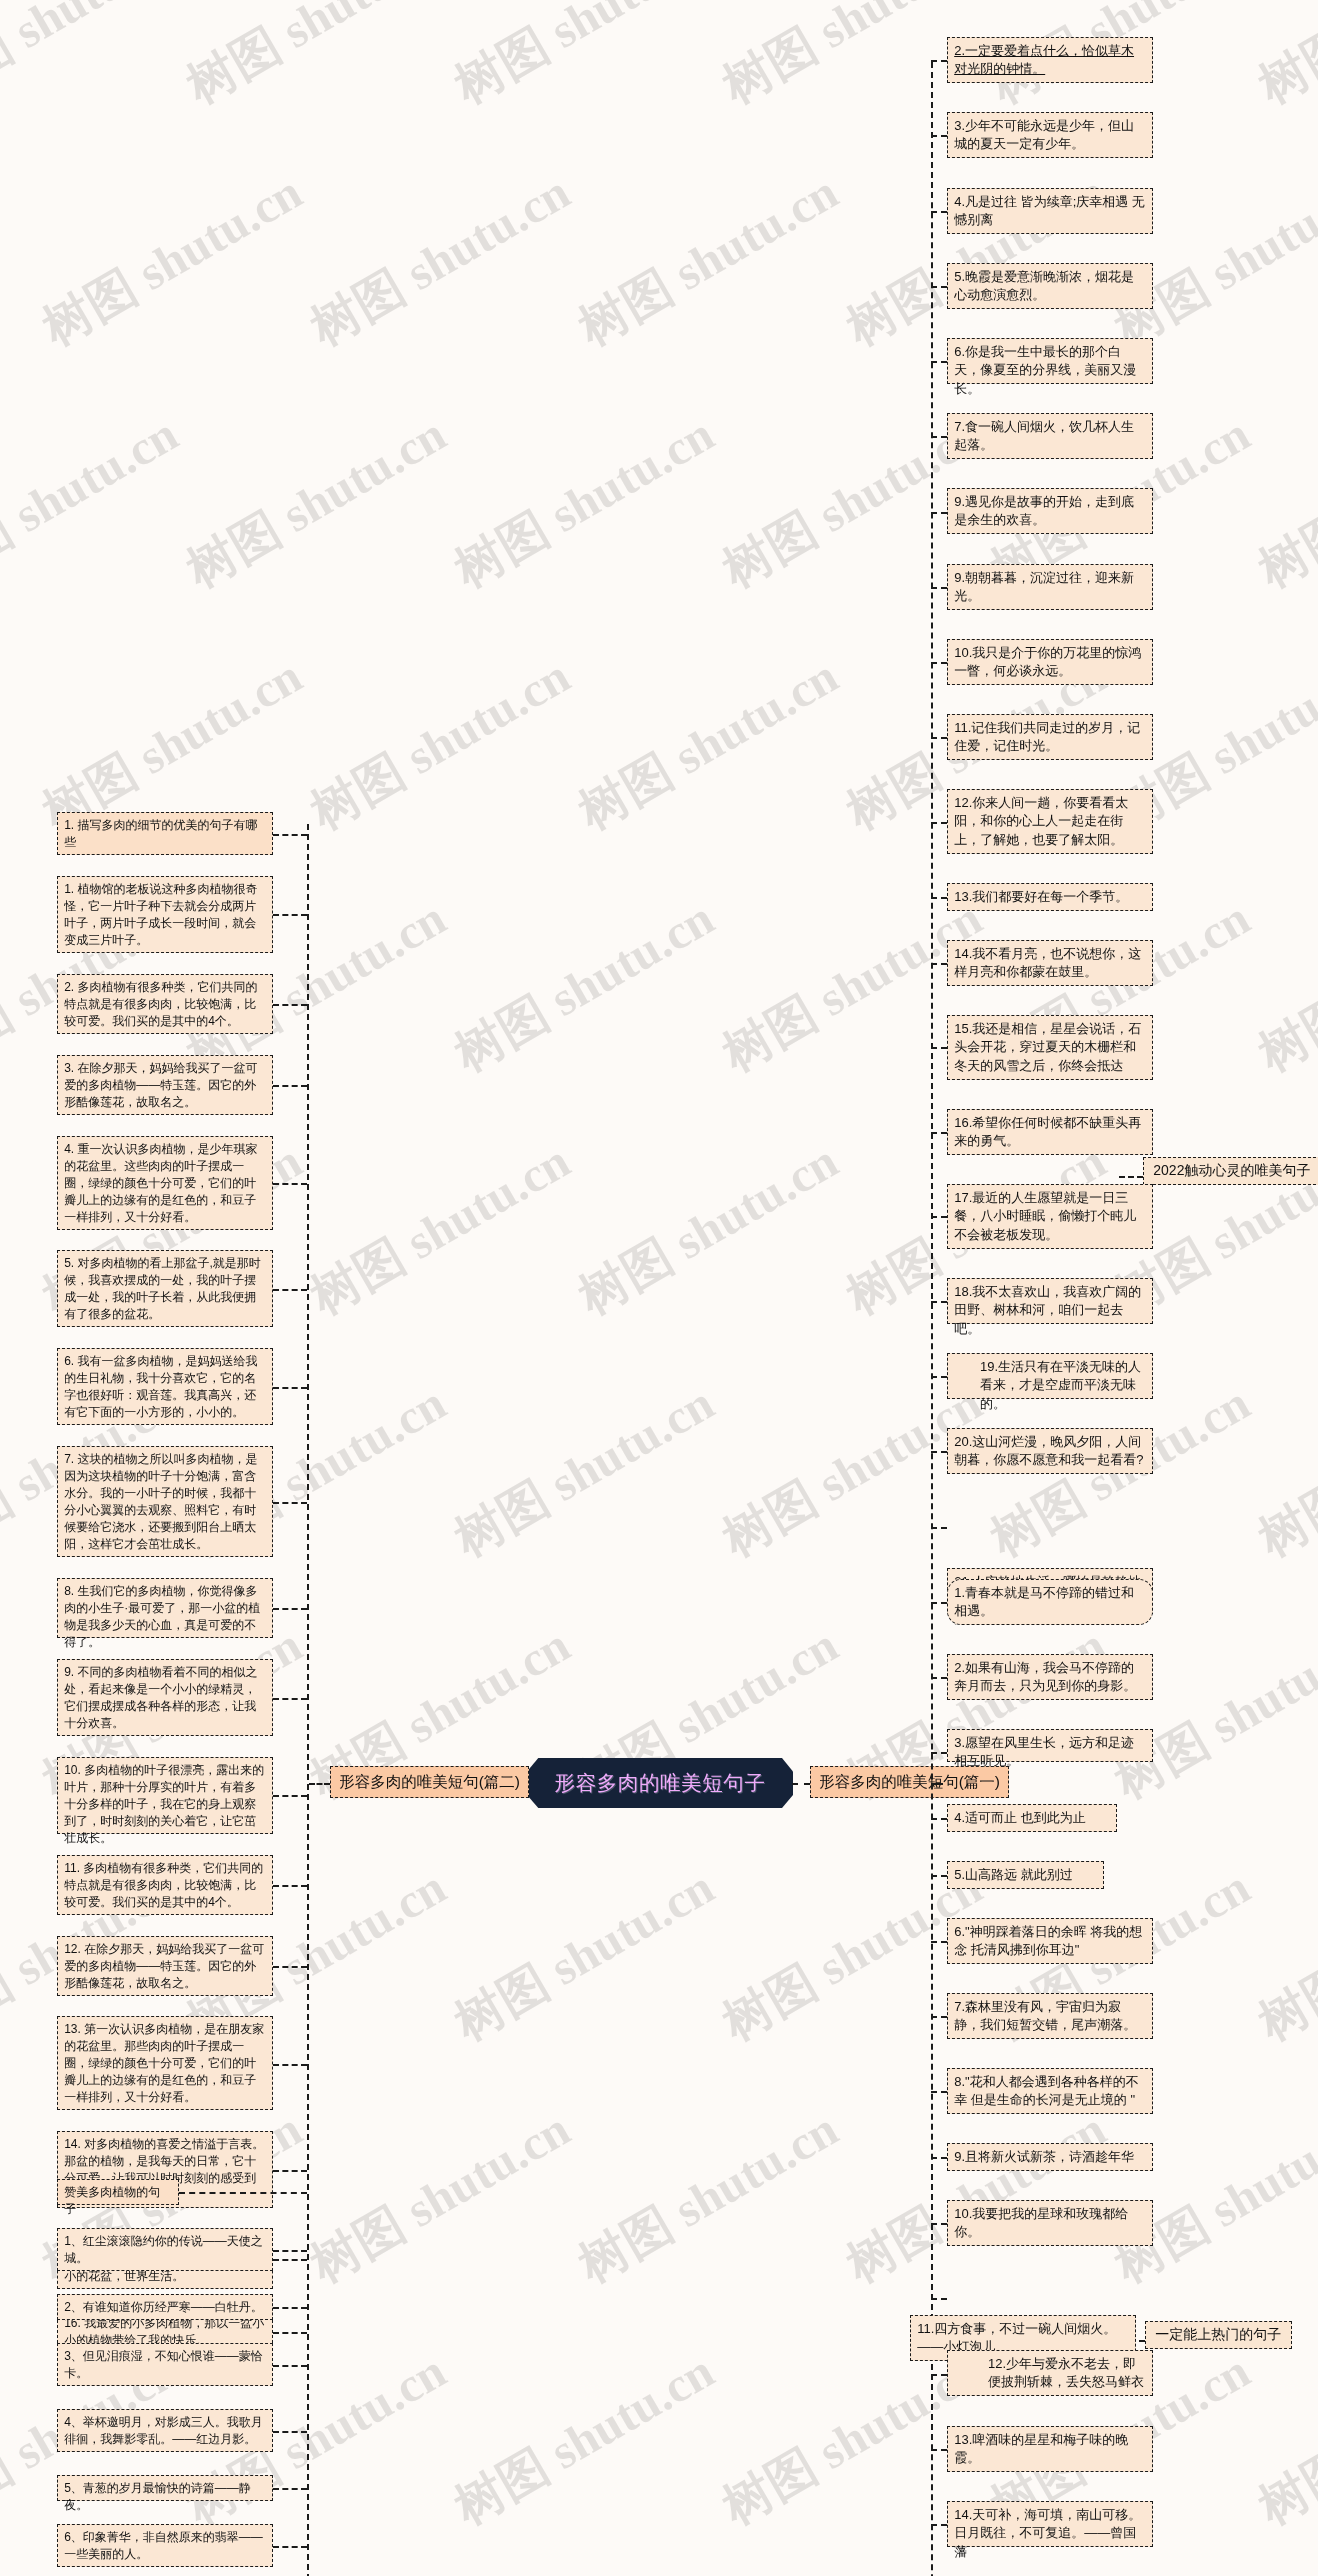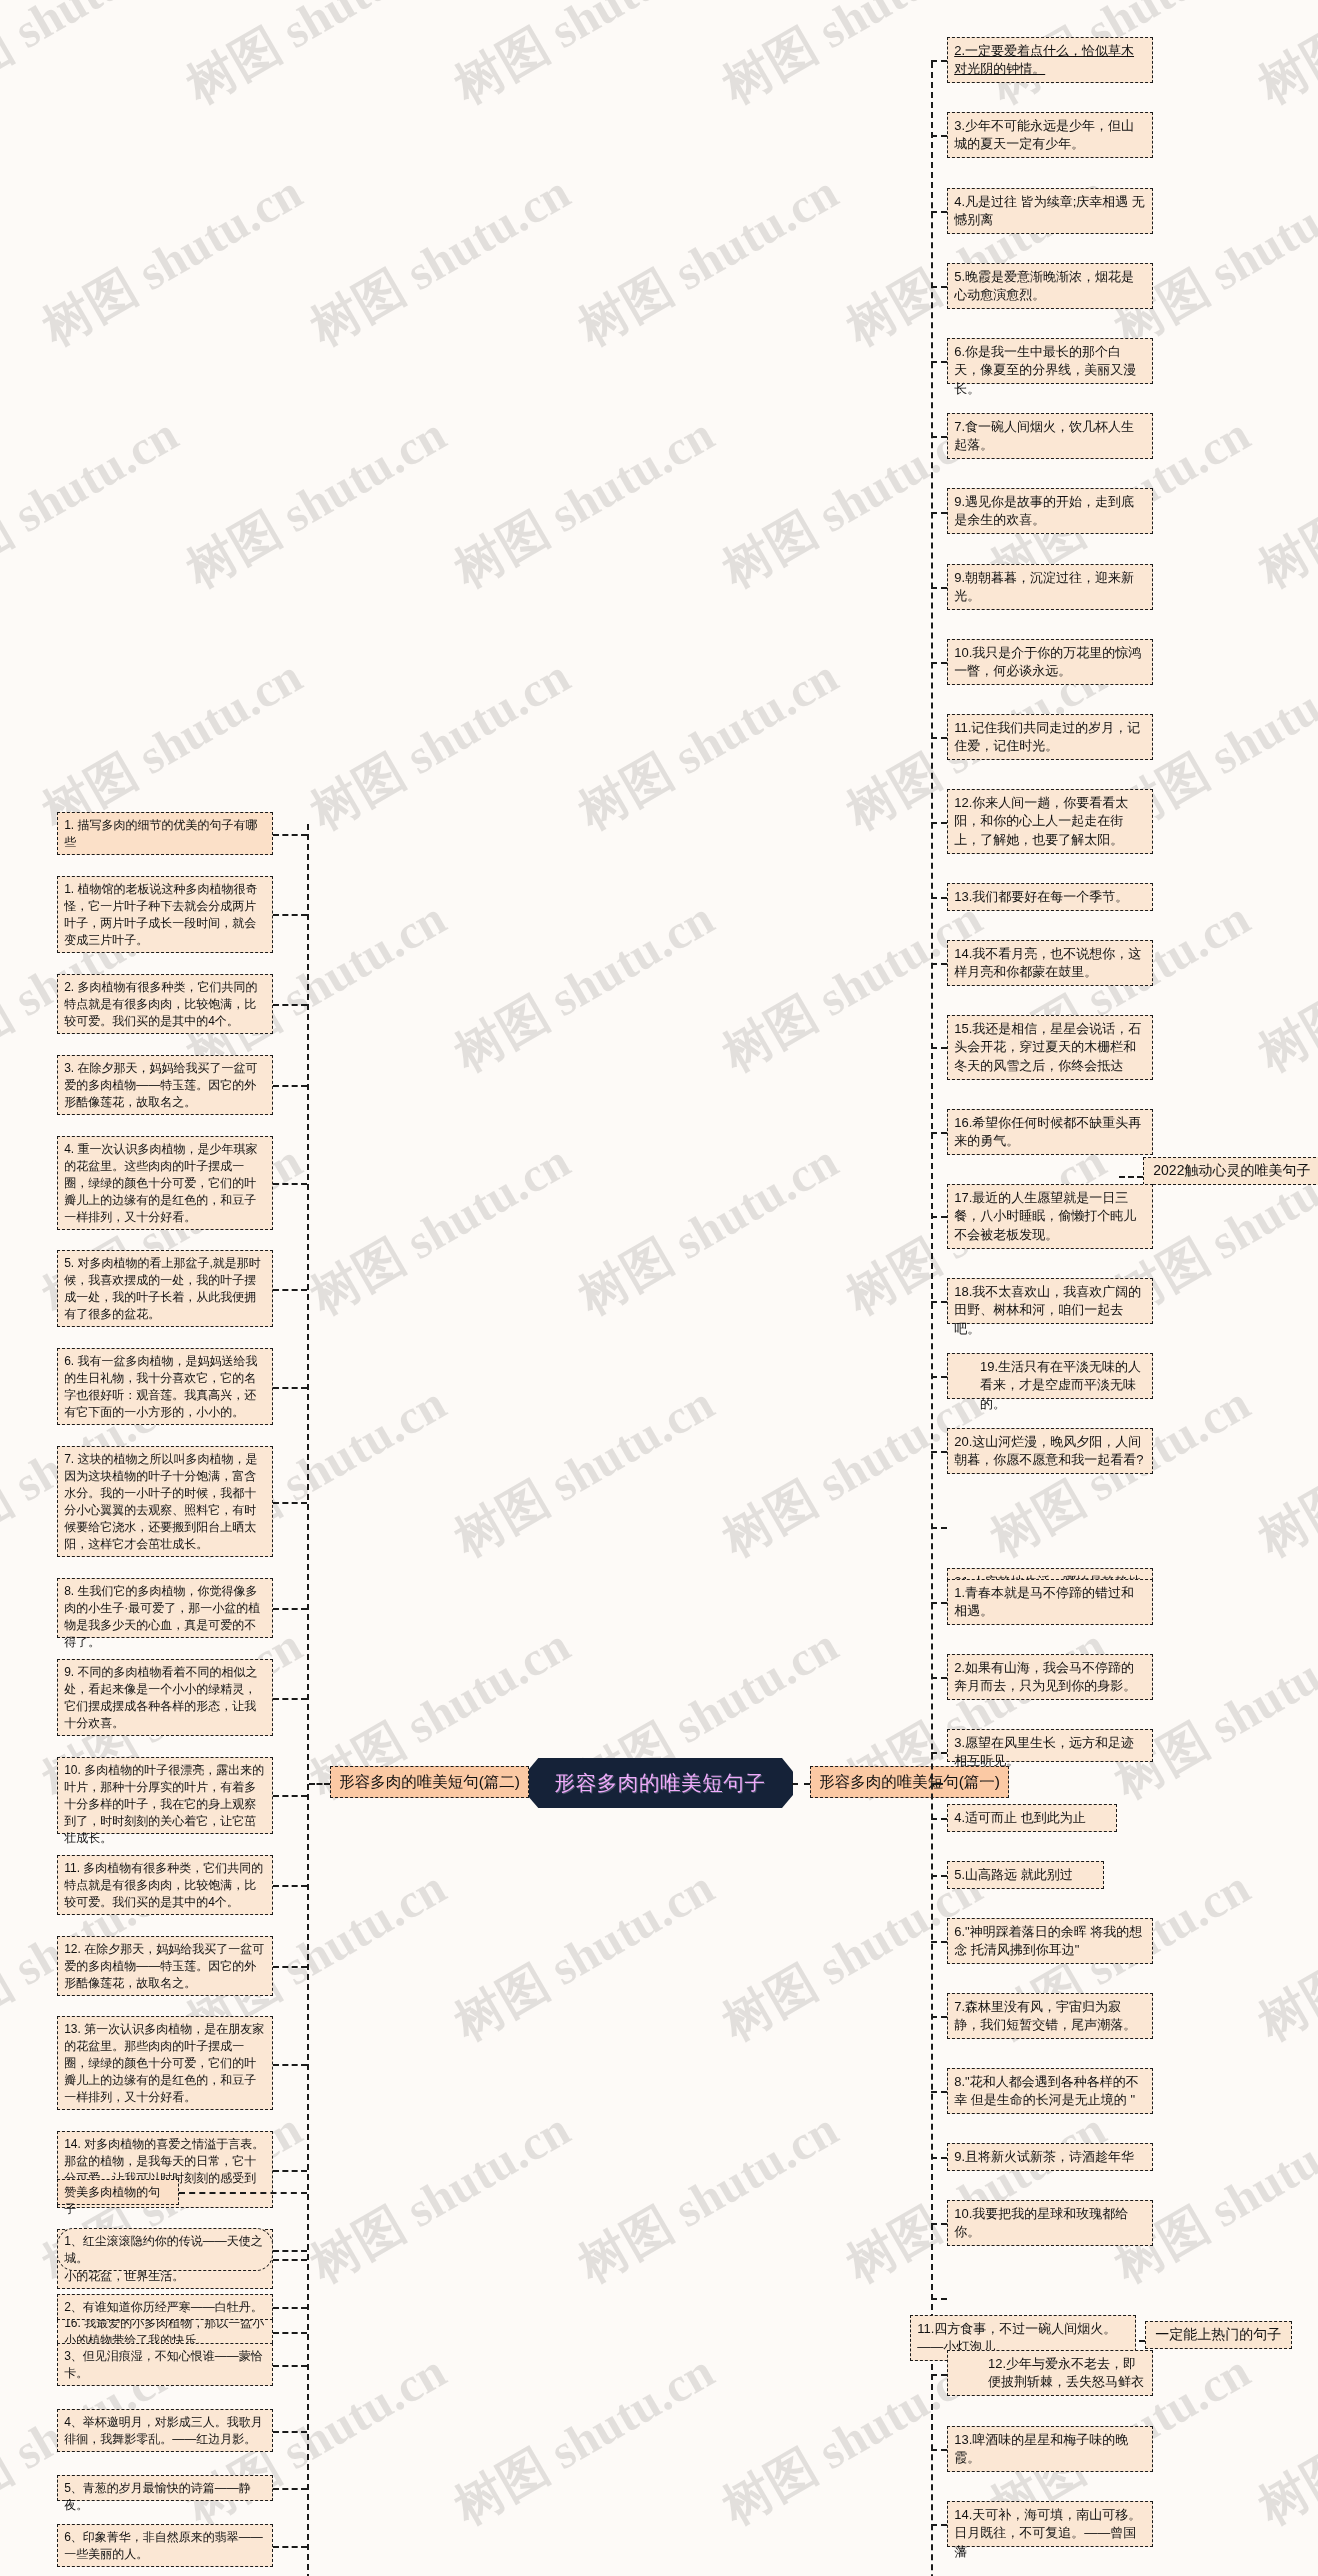--- a/index.html
+++ b/index.html
@@ -208,21 +208,21 @@
       <div class="leaf r" style="left: 947px; top: 1184px; width: 206px; height: 65px;"><span>17.最近的人生愿望就是一日三餐，八小时睡眠，偷懒打个盹儿不会被老板发现。</span></div>
       <div class="elbow" style="left: 931px; top: 1216px; width: 15.5px;"></div>
       <div class="leaf r" style="left: 947px; top: 1278px; width: 206px; height: 46px;"><span>18.我不太喜欢山，我喜欢广阔的田野、树林和河，咱们一起去吧。</span></div>
       <div class="elbow" style="left: 931px; top: 1301px; width: 15.5px;"></div>
       <div class="leaf r" style="left: 947px; top: 1353px; width: 206px; height: 46px; padding-left: 32px;"><span>19.生活只有在平淡无味的人看来，才是空虚而平淡无味的。</span></div>
       <div class="elbow" style="left: 931px; top: 1376px; width: 15.5px;"></div>
       <div class="leaf r" style="left: 947px; top: 1428px; width: 206px; height: 46px;"><span>20.这山河烂漫，晚风夕阳，人间朝暮，你愿不愿意和我一起看看?</span></div>
       <div class="elbow" style="left: 931px; top: 1451px; width: 15.5px;"></div>
       <div class="leaf r" style="left: 947px; top: 1568px; width: 206px; height: 46px;"><span>21.人安静地生活，哪怕是静静地听着风声，亦能感受到诗意的生活</span></div>
       <div class="elbow" style="left: 931px; top: 1527px; width: 15.5px;"></div>
-      <div class="leaf r" style="left: 947px; top: 1579px; width: 206px; height: 46px;"><span>1.青春本就是马不停蹄的错过和相遇。</span></div>
+      <div class="leaf r" style="left: 947px; top: 1579px; width: 206px; height: 46px; border-radius: 14px;"><span>1.青春本就是马不停蹄的错过和相遇。</span></div>
       <div class="elbow" style="left: 931px; top: 1602px; width: 15.5px;"></div>
       <div class="leaf r" style="left: 947px; top: 1654px; width: 206px; height: 46px;"><span>2.如果有山海，我会马不停蹄的奔月而去，只为见到你的身影。</span></div>
       <div class="elbow" style="left: 931px; top: 1677px; width: 15.5px;"></div>
       <div class="leaf r" style="left: 947px; top: 1729px; width: 206px; height: 33px;"><span>3.愿望在风里生长，远方和足迹相互听见。</span></div>
       <div class="elbow" style="left: 931px; top: 1752px; width: 15.5px;"></div>
       <div class="leaf r" style="left: 947px; top: 1804px; width: 170px; height: 28px;"><span>4.适可而止 也到此为止</span></div>
       <div class="elbow" style="left: 931px; top: 1818px; width: 15.5px;"></div>
       <div class="leaf r" style="left: 947px; top: 1861px; width: 157px; height: 28px;"><span>5.山高路远 就此别过</span></div>
       <div class="elbow" style="left: 931px; top: 1875px; width: 15.5px;"></div>
       <div class="leaf r" style="left: 947px; top: 1918px; width: 206px; height: 46px;"><span>6."神明踩着落日的余晖 将我的想念 托清风拂到你耳边"</span></div>
@@ -277,21 +277,21 @@
       <div class="leaf l" style="left: 57px; top: 2131px; width: 216px; height: 77px;"><span>14. 对多肉植物的喜爱之情溢于言表。那盆的植物，是我每天的日常，它十分可爱，让我可以时时刻刻的感受到生命的力量。</span></div>
       <div class="elbow" style="left: 273px; top: 2170px; width: 34px;"></div>
       <div class="leaf l" style="left: 57px; top: 2229px; width: 216px; height: 60px;"><span>15. 多肉植物的叶片摆成的一处，我都十分小心翼翼，就可以看到那个一个小的花盆，世界生活。</span></div>
       <div class="elbow" style="left: 273px; top: 2259px; width: 34px;"></div>
       <div class="leaf l" style="left: 57px; top: 2310px; width: 216px; height: 43px;"><span>16. 我最爱的小多肉植物，那以一盆小小的植物带给了我的快乐。</span></div>
       <div class="elbow" style="left: 273px; top: 2332px; width: 34px;"></div>
     </div>
   <div id="left-sub-col">
       <div class="leaf l head" style="left: 57px; top: 2179px; width: 122px; height: 26px;"><span>赞美多肉植物的句子</span></div>
       <div class="elbow" style="left: 179px; top: 2192px; width: 128px;"></div>
-      <div class="leaf l" style="left: 57px; top: 2228px; width: 216px; height: 43px; border-radius: 17px;"><span>1、红尘滚滚隐约你的传说——天使之城。</span></div>
+      <div class="leaf l" style="left: 57px; top: 2228px; width: 216px; height: 43px;"><span>1、红尘滚滚隐约你的传说——天使之城。</span></div>
       <div class="elbow" style="left: 273px; top: 2250px; width: 34px;"></div>
       <div class="leaf l" style="left: 57px; top: 2294px; width: 216px; height: 26px;"><span>2、有谁知道你历经严寒——白牡丹。</span></div>
       <div class="elbow" style="left: 273px; top: 2307px; width: 34px;"></div>
       <div class="leaf l" style="left: 57px; top: 2343px; width: 216px; height: 43px;"><span>3、但见泪痕湿，不知心恨谁——蒙恰卡。</span></div>
       <div class="elbow" style="left: 273px; top: 2365px; width: 34px;"></div>
       <div class="leaf l" style="left: 57px; top: 2409px; width: 216px; height: 43px;"><span>4、举杯邀明月，对影成三人。我歌月徘徊，我舞影零乱。——红边月影。</span></div>
       <div class="elbow" style="left: 273px; top: 2431px; width: 34px;"></div>
       <div class="leaf l" style="left: 57px; top: 2475px; width: 216px; height: 26px;"><span>5、青葱的岁月最愉快的诗篇——静夜。</span></div>
       <div class="elbow" style="left: 273px; top: 2488px; width: 34px;"></div>
       <div class="leaf l" style="left: 57px; top: 2524px; width: 216px; height: 43px;"><span>6、印象菁华，非自然原来的翡翠——一些美丽的人。</span></div>

